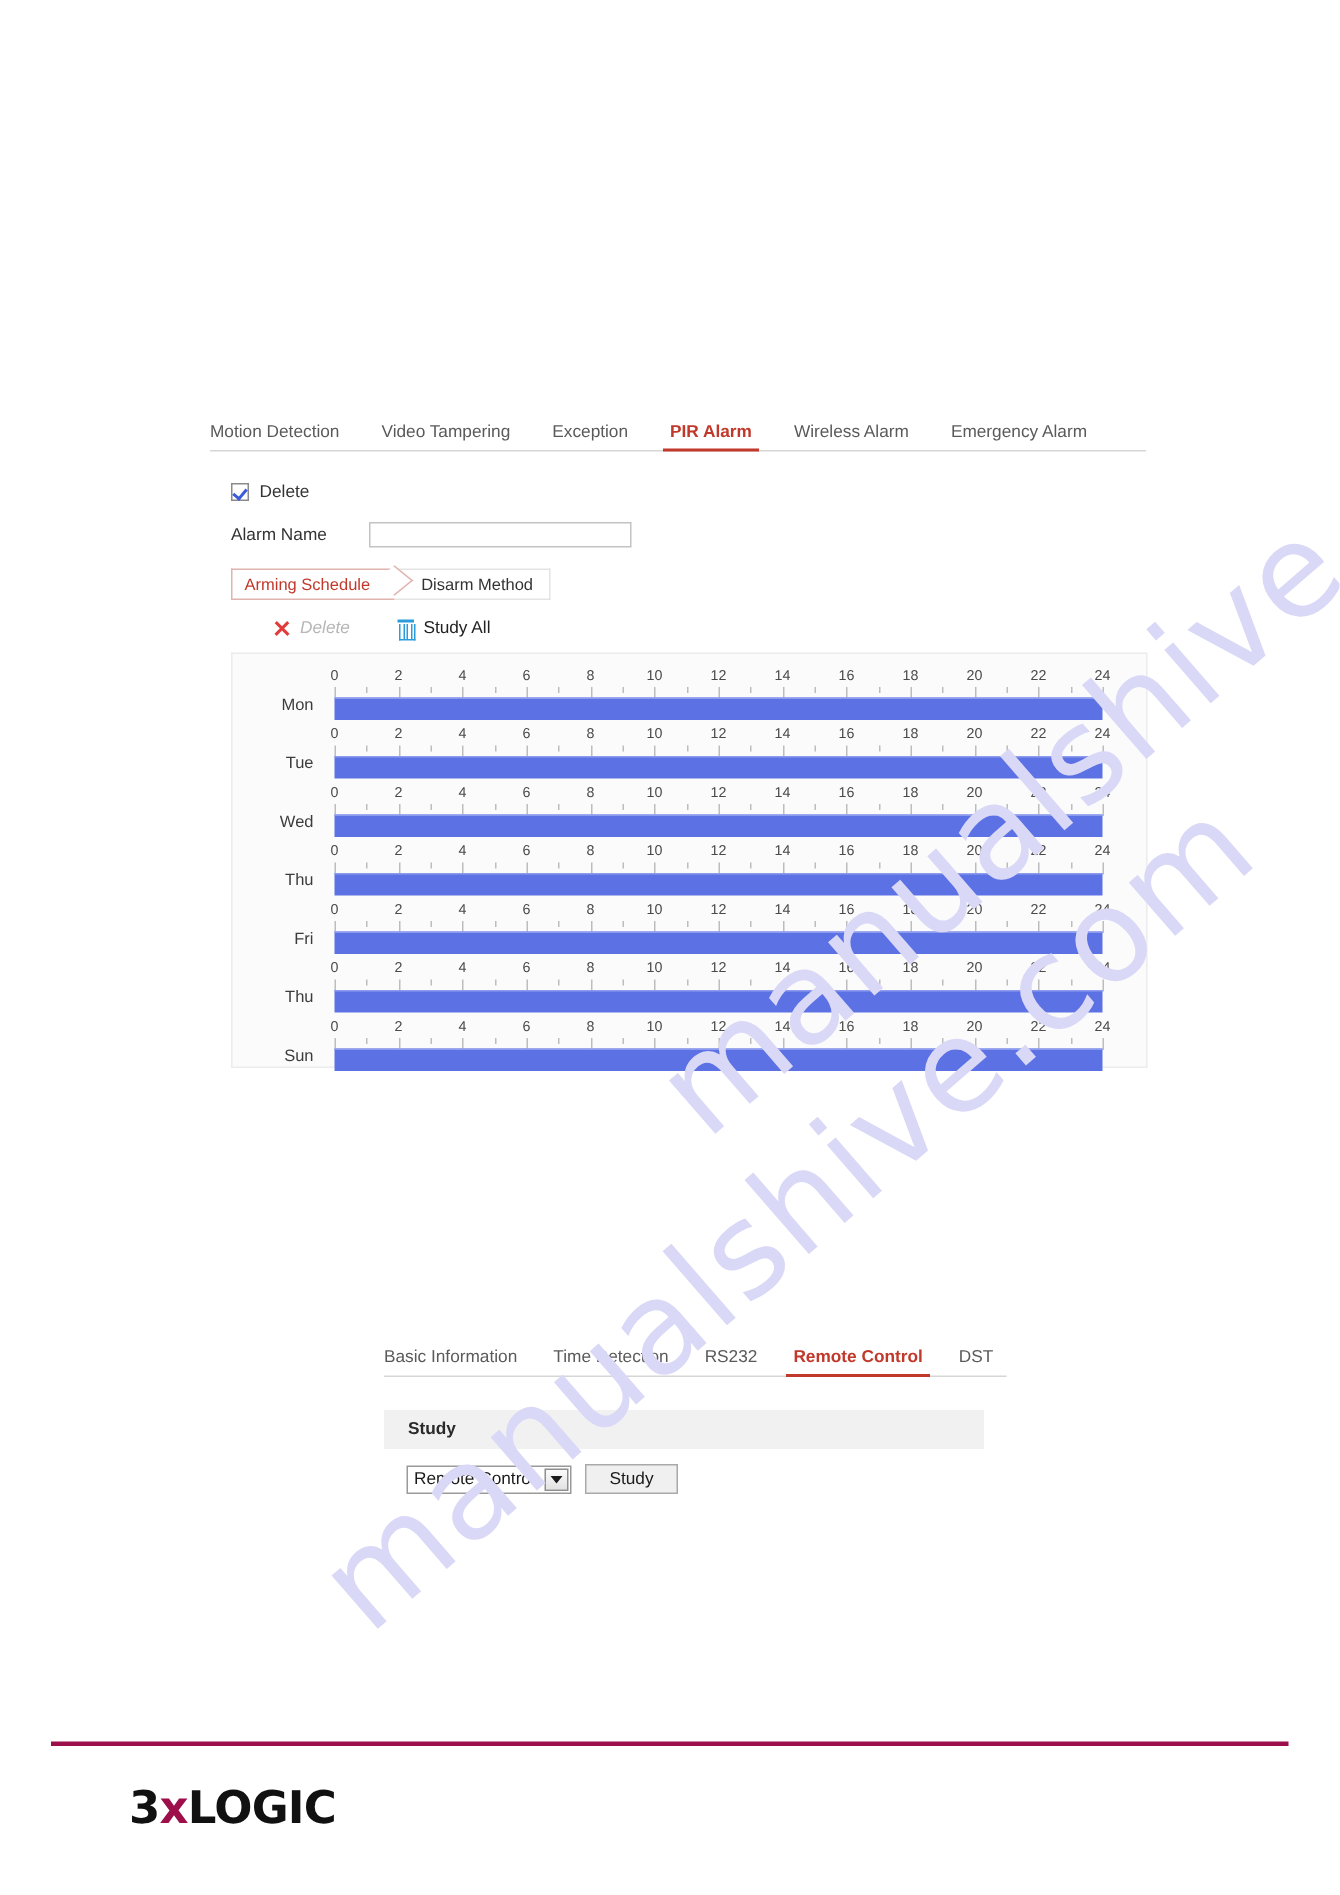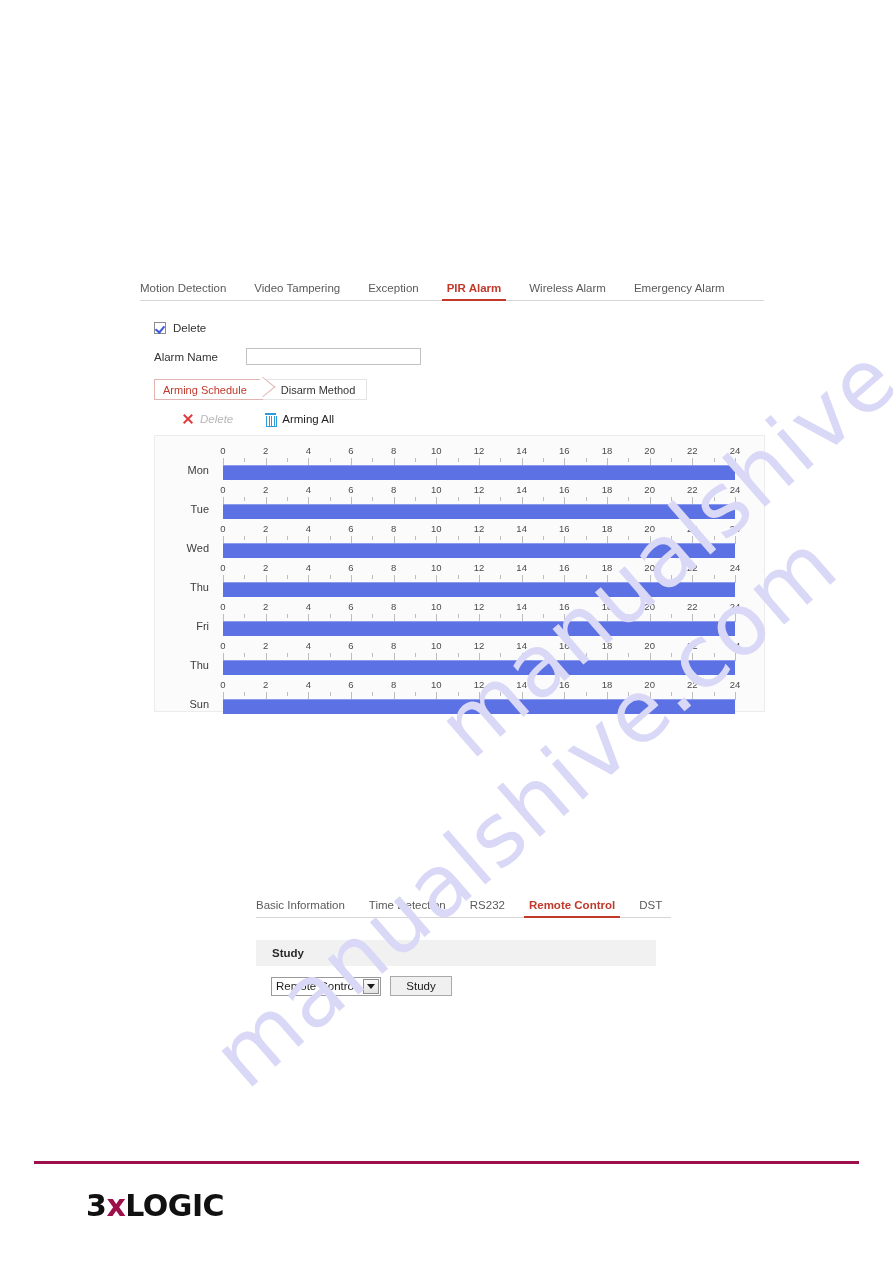--- a/index.html
+++ b/index.html
@@ -421,21 +421,21 @@
         <div class="subtab-plain">Disarm Method</div>
       </div>
 
       <div class="sched-toolbar">
         <div class="tb-item disabled">
           <span class="ic-x"></span>
           <span class="tb-label-dim">Delete</span>
         </div>
         <div class="tb-item">
           <span class="ic-trash"></span>
-          <span class="tb-label">Arming All</span>
+          <span class="tb-label">Study All</span>
         </div>
       </div>
 
       <div class="sched-box" id="schedule-grid">
           <div class="day-row">
             <div class="day-label">Mon</div>
             <div class="ruler">
               <div class="tickline major" style="left: 0px;"></div>
               <div class="tickline minor" style="left: 21.3333px;"></div>
               <div class="tickline major" style="left: 42.6667px;"></div>

